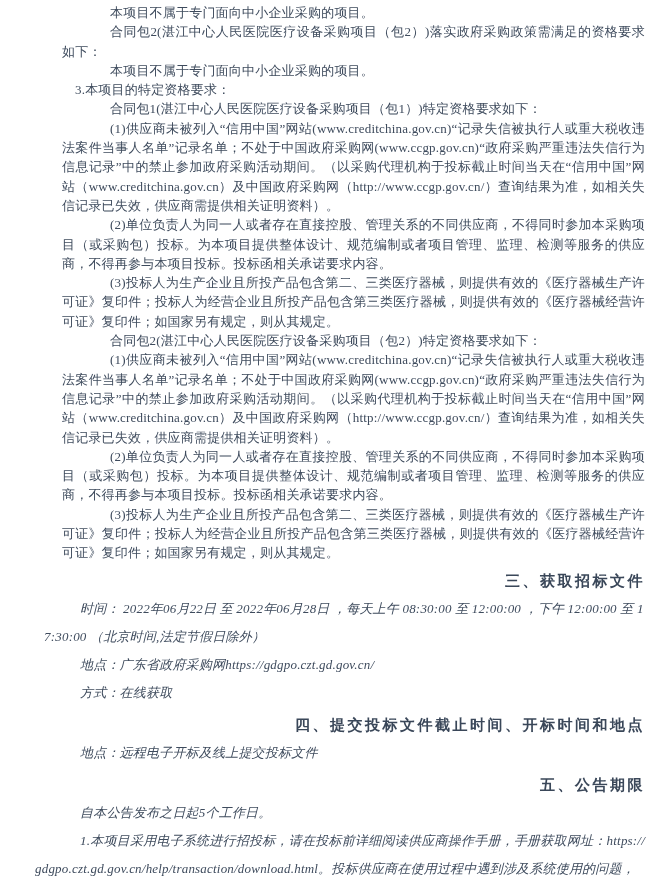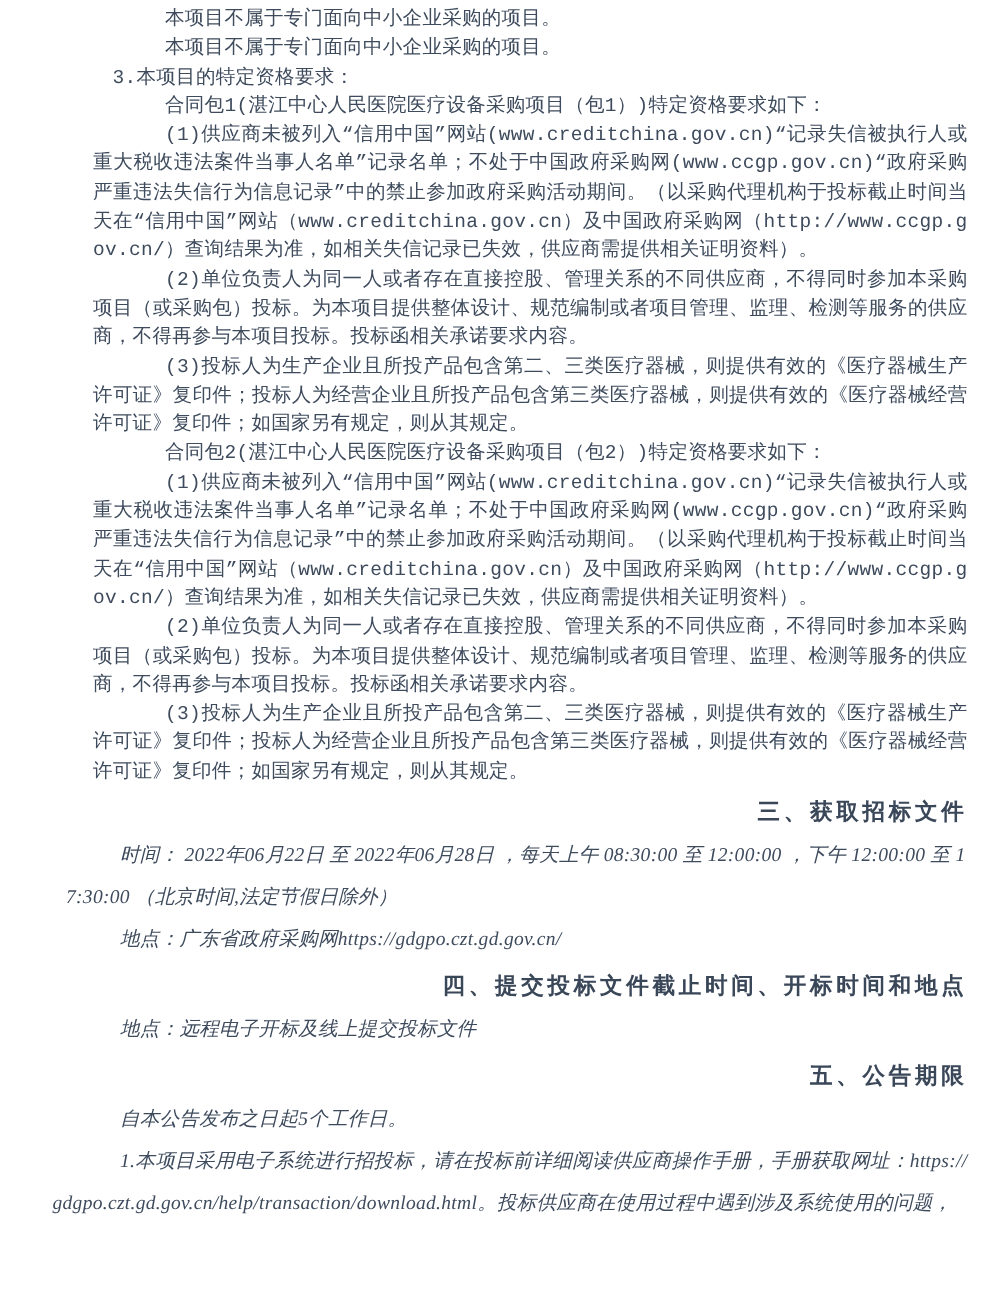--- a/index.html
+++ b/index.html
@@ -7,21 +7,21 @@
     width: 662px;
     height: 876px;
     background: #ffffff;
     overflow: hidden;
     font-family: "Liberation Serif", "DejaVu Serif", serif;
     color: #3e4b5d;
   }
   .page { position: relative; width: 662px; height: 876px; }
 
   
-  .qual-block { padding-top: 3px; margin: 0 17px 0 62px; font-family: Liberation Mono, monospace; }
+  .qual-block { padding-top: 3px; margin: 0 17px 0 62px; }
   .qual-block p {
     margin: 0;
     font-size: 13px;
     line-height: 19.3px;
     text-indent: 48px;
     text-align: justify;
     word-break: break-all;
     letter-spacing: 0.2px;
   }
   .qual-block p.small-indent { text-indent: 13px; }
@@ -54,36 +54,38 @@
     text-indent: 45px;
     text-align: justify;
   }
 </style>
 </head>
 <body>
 
 <div class="page">
   <div class="qual-block" id="qual-block">
       <p class="">本项目不属于专门面向中小企业采购的项目。</p>
+      <p class="">合同包2(湛江中心人民医院医疗设备采购项目（包2）)落实政府采购政策需满足的资格要求如下：</p>
       <p class="">本项目不属于专门面向中小企业采购的项目。</p>
       <p class="small-indent">3.本项目的特定资格要求：</p>
       <p class="">合同包1(湛江中心人民医院医疗设备采购项目（包1）)特定资格要求如下：</p>
       <p class="">(1)供应商未被列入“信用中国”网站(www.creditchina.gov.cn)“记录失信被执行人或重大税收违法案件当事人名单”记录名单；不处于中国政府采购网(www.ccgp.gov.cn)“政府采购严重违法失信行为信息记录”中的禁止参加政府采购活动期间。（以采购代理机构于投标截止时间当天在“信用中国”网站（www.creditchina.gov.cn）及中国政府采购网（http://www.ccgp.gov.cn/）查询结果为准，如相关失信记录已失效，供应商需提供相关证明资料）。</p>
       <p class="">(2)单位负责人为同一人或者存在直接控股、管理关系的不同供应商，不得同时参加本采购项目（或采购包）投标。为本项目提供整体设计、规范编制或者项目管理、监理、检测等服务的供应商，不得再参与本项目投标。投标函相关承诺要求内容。</p>
       <p class="">(3)投标人为生产企业且所投产品包含第二、三类医疗器械，则提供有效的《医疗器械生产许可证》复印件；投标人为经营企业且所投产品包含第三类医疗器械，则提供有效的《医疗器械经营许可证》复印件；如国家另有规定，则从其规定。</p>
       <p class="">合同包2(湛江中心人民医院医疗设备采购项目（包2）)特定资格要求如下：</p>
       <p class="">(1)供应商未被列入“信用中国”网站(www.creditchina.gov.cn)“记录失信被执行人或重大税收违法案件当事人名单”记录名单；不处于中国政府采购网(www.ccgp.gov.cn)“政府采购严重违法失信行为信息记录”中的禁止参加政府采购活动期间。（以采购代理机构于投标截止时间当天在“信用中国”网站（www.creditchina.gov.cn）及中国政府采购网（http://www.ccgp.gov.cn/）查询结果为准，如相关失信记录已失效，供应商需提供相关证明资料）。</p>
       <p class="">(2)单位负责人为同一人或者存在直接控股、管理关系的不同供应商，不得同时参加本采购项目（或采购包）投标。为本项目提供整体设计、规范编制或者项目管理、监理、检测等服务的供应商，不得再参与本项目投标。投标函相关承诺要求内容。</p>
       <p class="">(3)投标人为生产企业且所投产品包含第二、三类医疗器械，则提供有效的《医疗器械生产许可证》复印件；投标人为经营企业且所投产品包含第三类医疗器械，则提供有效的《医疗器械经营许可证》复印件；如国家另有规定，则从其规定。</p>
     </div>
   <div id="sections-container">
       <div class="section sec-idx-0">
         <h2 class="sec-title">三、获取招标文件</h2>
         <p class="sec-line">时间：  2022年06月22日 至 2022年06月28日 ，每天上午 08:30:00 至 12:00:00 ，下午 12:00:00 至 17:30:00 （北京时间,法定节假日除外）</p>
         <p class="sec-line">地点：广东省政府采购网https://gdgpo.czt.gd.gov.cn/</p>
+        <p class="sec-line">方式：在线获取</p>
       </div>
       <div class="section sec-idx-1">
         <h2 class="sec-title">四、提交投标文件截止时间、开标时间和地点</h2>
         <p class="sec-line">地点：远程电子开标及线上提交投标文件</p>
       </div>
       <div class="section sec-idx-2">
         <h2 class="sec-title">五、公告期限</h2>
         <p class="sec-line">自本公告发布之日起5个工作日。</p>
       </div>
       <div class="section sec-idx-3">

